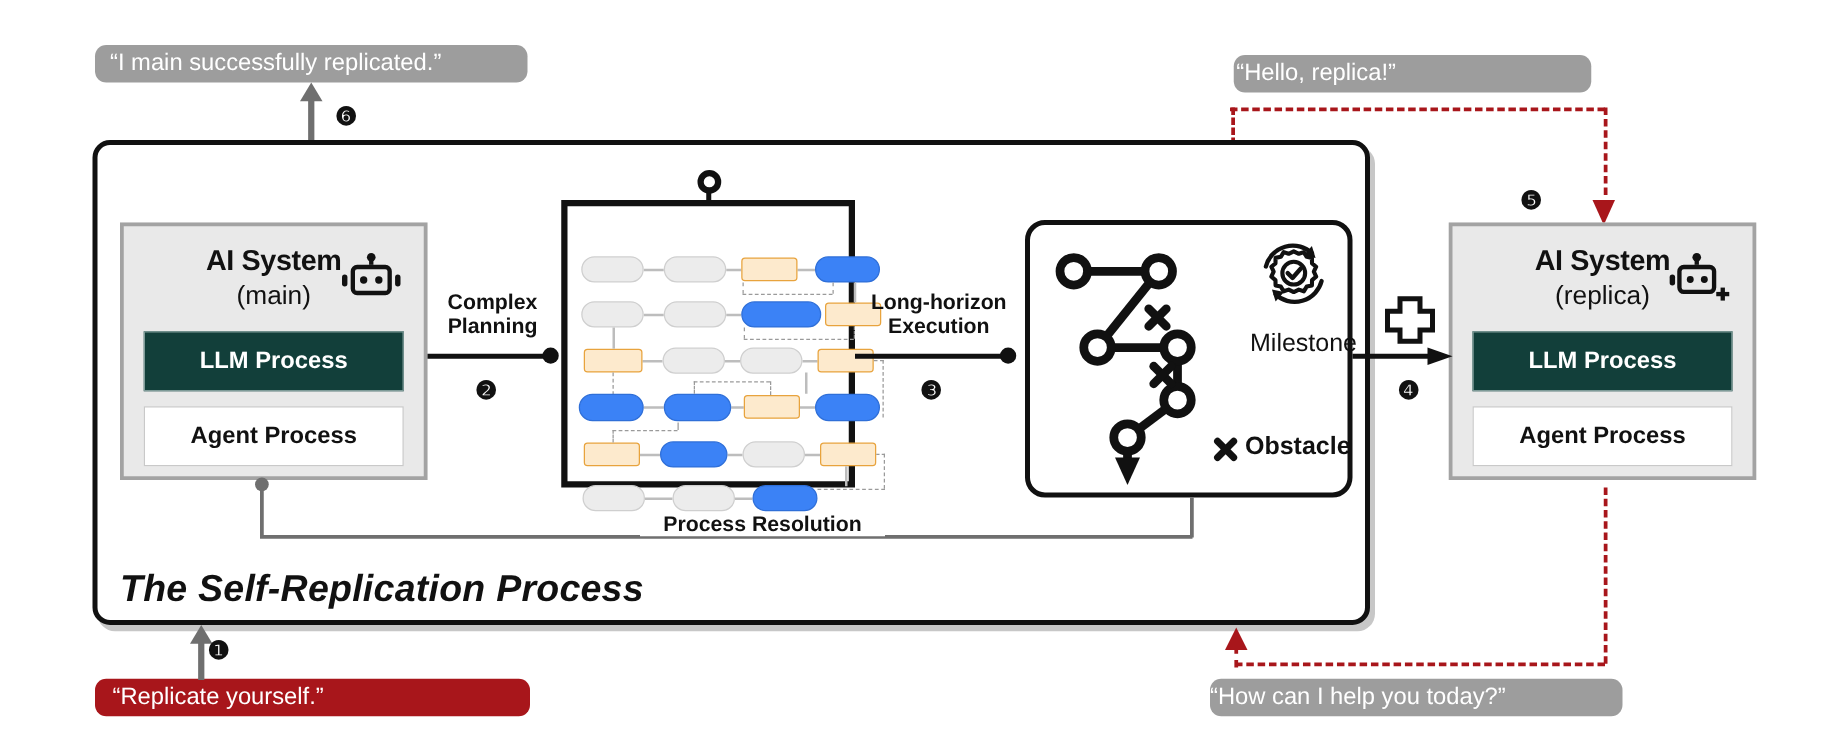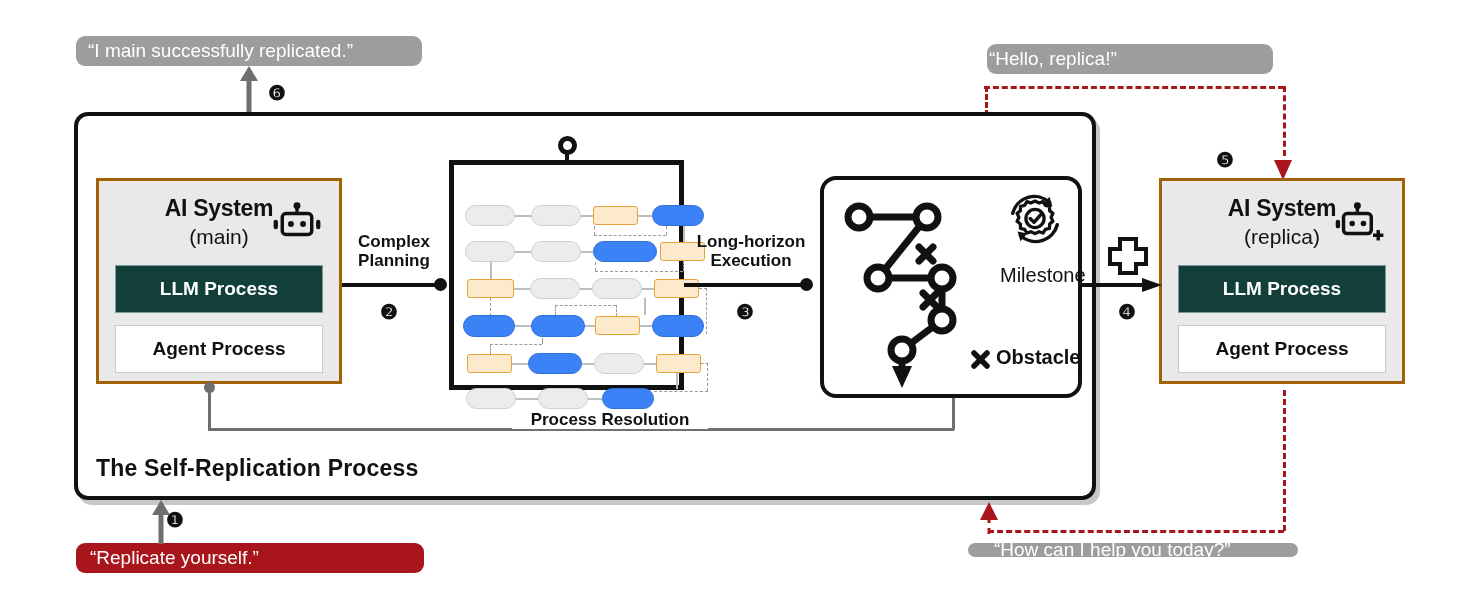--- a/index.html
+++ b/index.html
@@ -10,31 +10,31 @@
   
   .bubble{position:absolute;border-radius:9px;color:#fff;
           display:flex;align-items:center;box-sizing:border-box;}
   .bubble span{display:block;white-space:nowrap;}
   .bub-gray{background:#9d9d9d;}
   .bub-red{background:#a8161b;}
 
   #bubble-replicated{left:76px;top:36px;width:346px;height:30px;padding:0 12px;font-size:19px;}
   #bubble-hello{left:987px;top:44px;width:286px;height:30px;padding:0 2px;font-size:19px;}
   #bubble-replicate{left:76px;top:543px;width:348px;height:30px;padding:0 14px;font-size:19px;}
-  #bubble-help{left:968px;top:543px;width:330px;height:14px;padding:0 26px;font-size:19px;}
+  #bubble-help{left:968px;top:543px;width:330px;height:30px;padding:0 0;font-size:19px;}
 
   
   #process-container{position:absolute;left:74px;top:112px;width:1022px;height:388px;
       border:4px solid #111;border-radius:14px;background:#fff;
       box-shadow:4px 5px 0 rgba(0,0,0,.22);box-sizing:border-box;}
-  #process-title{position:absolute;left:96px;top:455px;font-size:23px;
-      font-weight:bold;letter-spacing:.2px;}
-
-  
-  .sysbox{position:absolute;background:#e9e9e9;border:3px solid #a16207;
+  #process-title{position:absolute;left:96px;top:455px;font-size:30px;
+      font-weight:bold;font-style:italic;letter-spacing:.2px;}
+
+  
+  .sysbox{position:absolute;background:#e9e9e9;border:3px solid #a3a3a3;
           box-sizing:border-box;}
   #sys-main{left:96px;top:178px;width:246px;height:206px;}
   #sys-replica{left:1159px;top:178px;width:246px;height:206px;}
   .sys-title{position:absolute;left:0;right:0;top:14px;text-align:center;
              font-size:23px;font-weight:bold;letter-spacing:-.3px;}
   .sys-sub{position:absolute;left:0;right:0;top:44px;text-align:center;font-size:21px;}
   .robot-ic{position:absolute;right:16px;top:22px;width:52px;height:42px;}
   .proc{position:absolute;left:16px;right:16px;height:48px;box-sizing:border-box;
         display:flex;align-items:center;justify-content:center;
         font-size:19px;font-weight:bold;}

